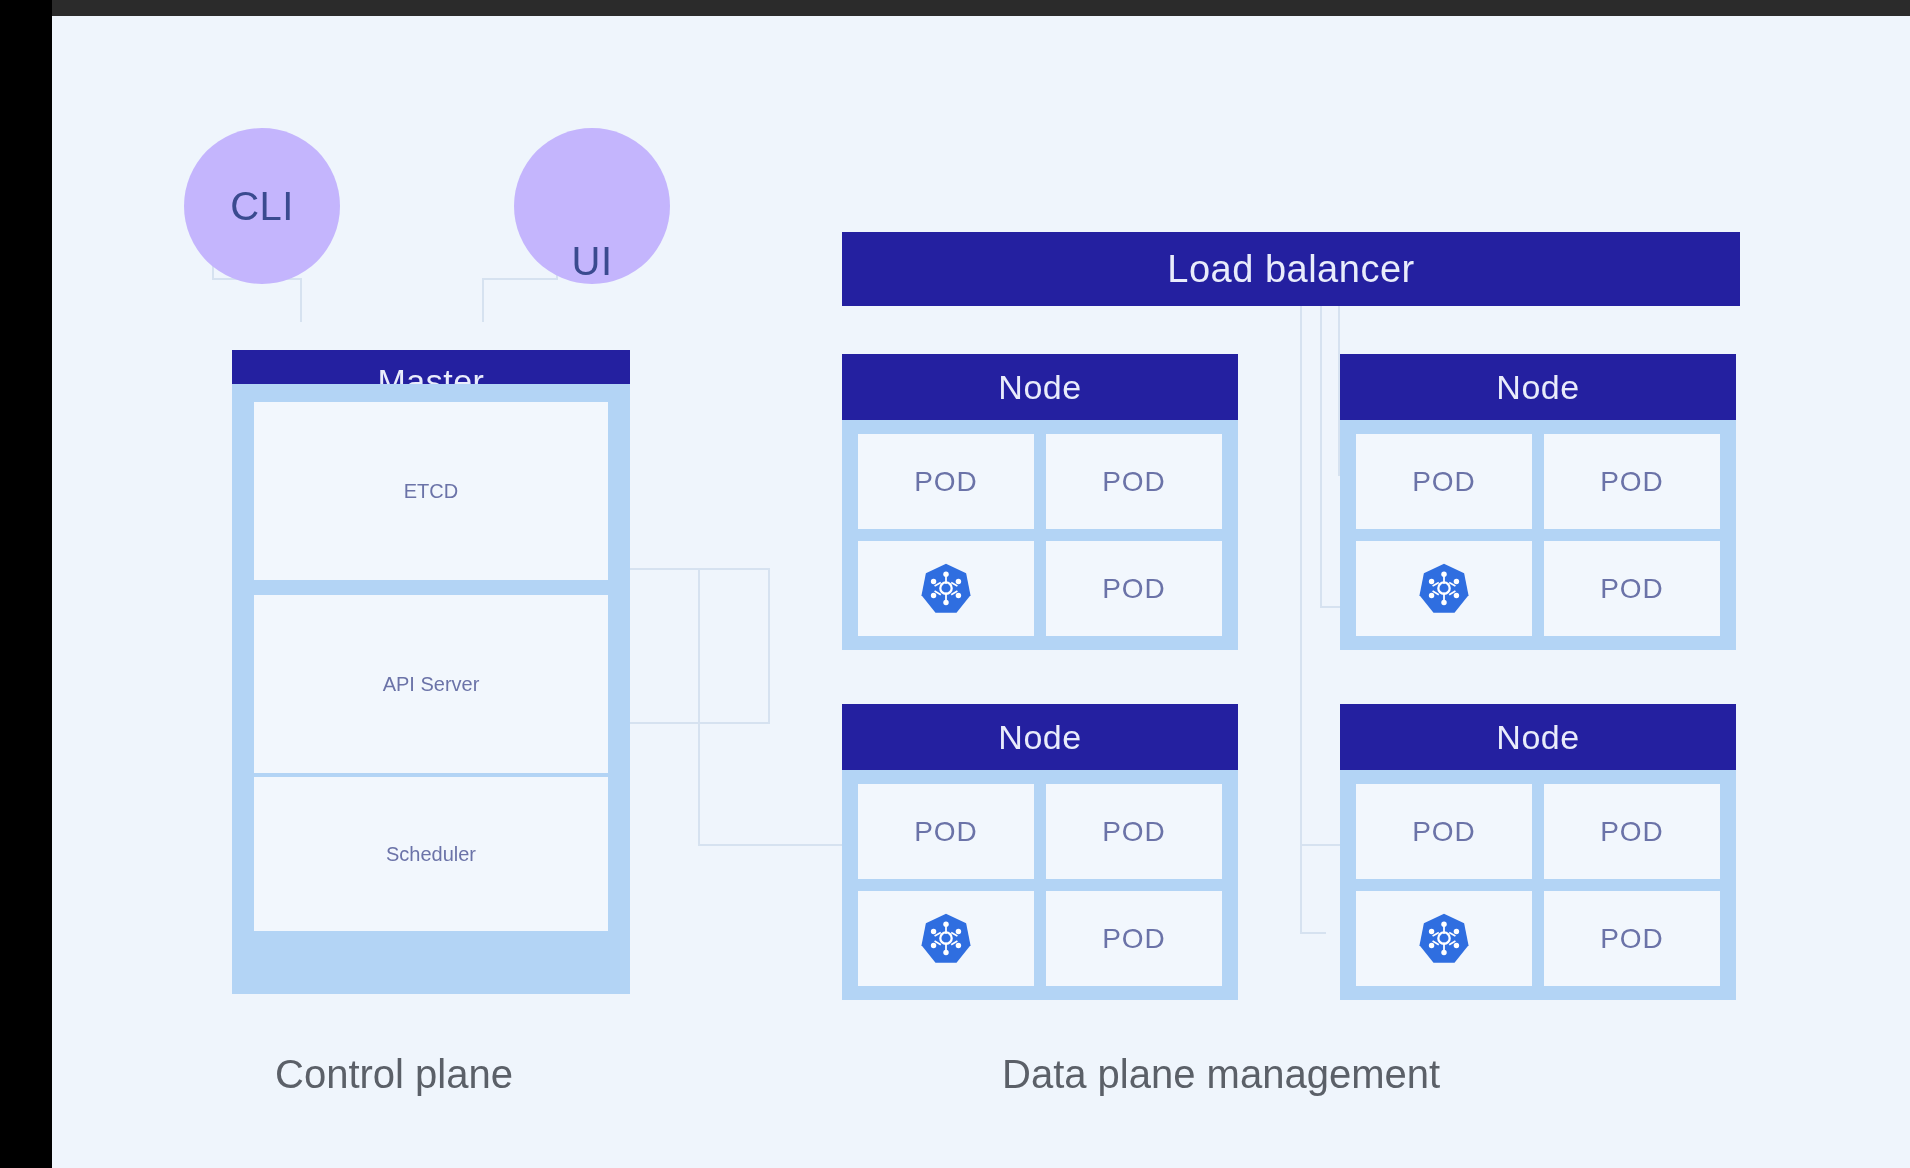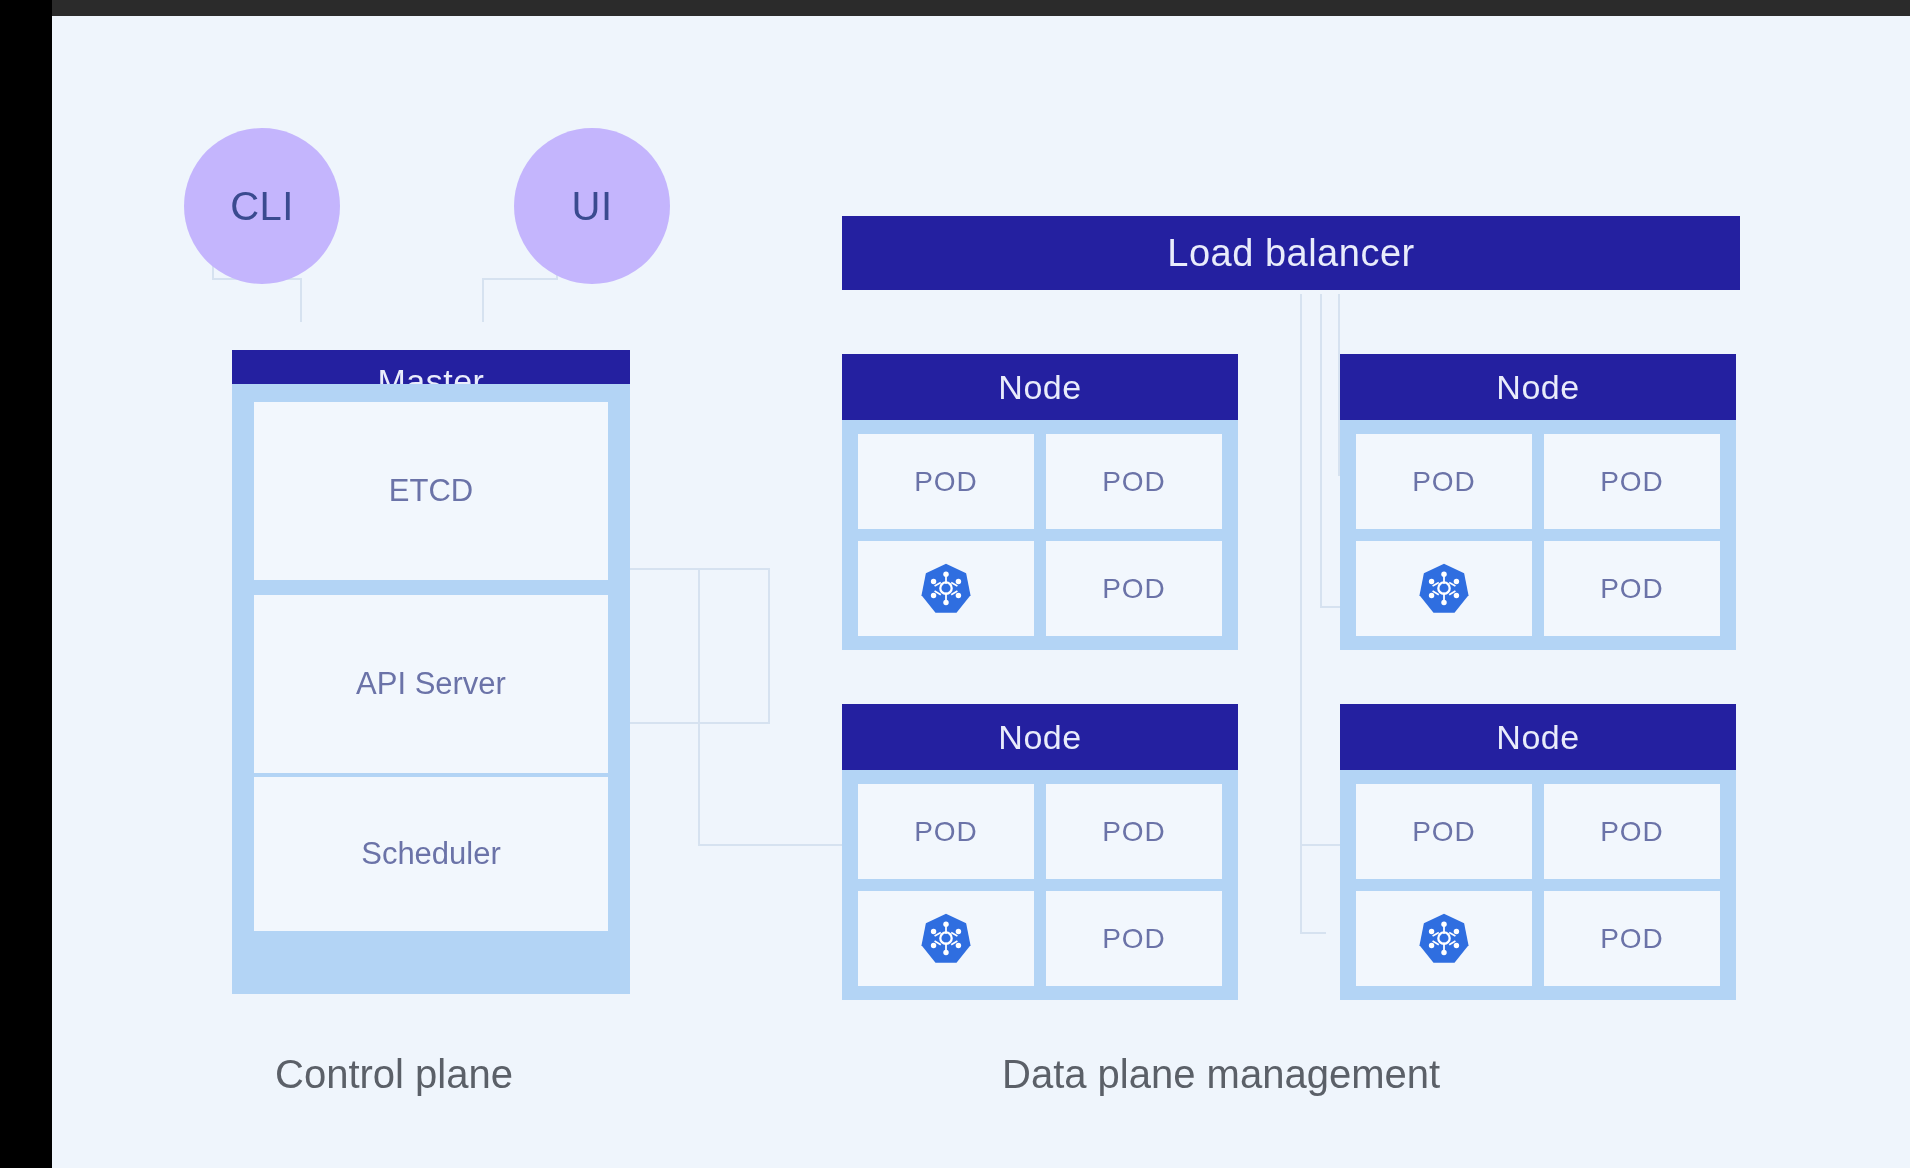--- a/index.html
+++ b/index.html
@@ -86,21 +86,21 @@
 
   
   .cell {
     background: #f2f7fd;
     display: flex;
     align-items: center;
     justify-content: center;
     color: #6b73a8;
     box-sizing: border-box;
   }
-  .cell.component { font-size: 31px; }
+  .cell.component { font-size: 20px; }
   .cell.pod { font-size: 28px; letter-spacing: 1px; }
 
   
   .line-v {
     background: #d6e2f0;
     width: 2px;
   }
   .line-h {
     background: #d6e2f0;
     height: 2px;
@@ -150,42 +150,42 @@
 
     <div class="abs line-h" style="left:1286px; top:458px; width:72px;"></div>
     <div class="abs line-h" style="left:1268px; top:590px; width:26px;"></div>
     <div class="abs line-h" style="left:1248px; top:828px; width:110px;"></div>
     <div class="abs line-h" style="left:1248px; top:916px; width:26px;"></div>
 
     <div class="abs client-circle" style="left:132px; top:112px; width:156px; height:156px;">
       <span>CLI</span>
     </div>
 
-    <div class="abs client-circle" style="left:462px; top:112px; width:156px; height:156px;">
+    <div class="abs client-circle" style="left:462px; top:112px; width:156px; height:156px;align-items:flex-end;">
       <span>UI</span>
     </div>
 
     <div class="abs" style="left:180px; top:306px; width:398px; height:672px;">
       <div class="hdr" style="position:absolute; left:0; top:0; width:398px; height:62px;margin-top:28px;">
         <span>Master</span>
       </div>
       <div class="panel-body" style="position:absolute; left:0; top:62px; width:398px; height:610px; padding:18px 22px;">
         <div class="cell component" style="width:354px; height:178px; margin-bottom:15px;">
           <span>ETCD</span>
         </div>
         <div class="cell component" style="width:354px; height:178px; margin-bottom:4px;">
           <span>API Server</span>
         </div>
         <div class="cell component" style="width:354px; height:154px;">
           <span>Scheduler</span>
         </div>
       </div>
     </div>
 
-    <div class="abs hdr lb" style="left:790px; top:200px; width:898px; height:74px;">
+    <div class="abs hdr lb" style="left:790px; top:216px; width:898px; height:74px;">
       <span>Load balancer</span>
     </div>
 
     <div class="abs" style="left:790px; top:338px; width:396px; height:296px;">
       <div class="hdr" style="position:absolute; left:0; top:0; width:396px; height:66px;">
         <span>Node</span>
       </div>
       <div class="panel-body" style="position:absolute; left:0; top:66px; width:396px; height:230px; padding:14px 16px;">
         <div style="display:grid; grid-template-columns:1fr 1fr; grid-template-rows:1fr 1fr; gap:12px; width:364px; height:202px;">
           <div class="cell pod">

